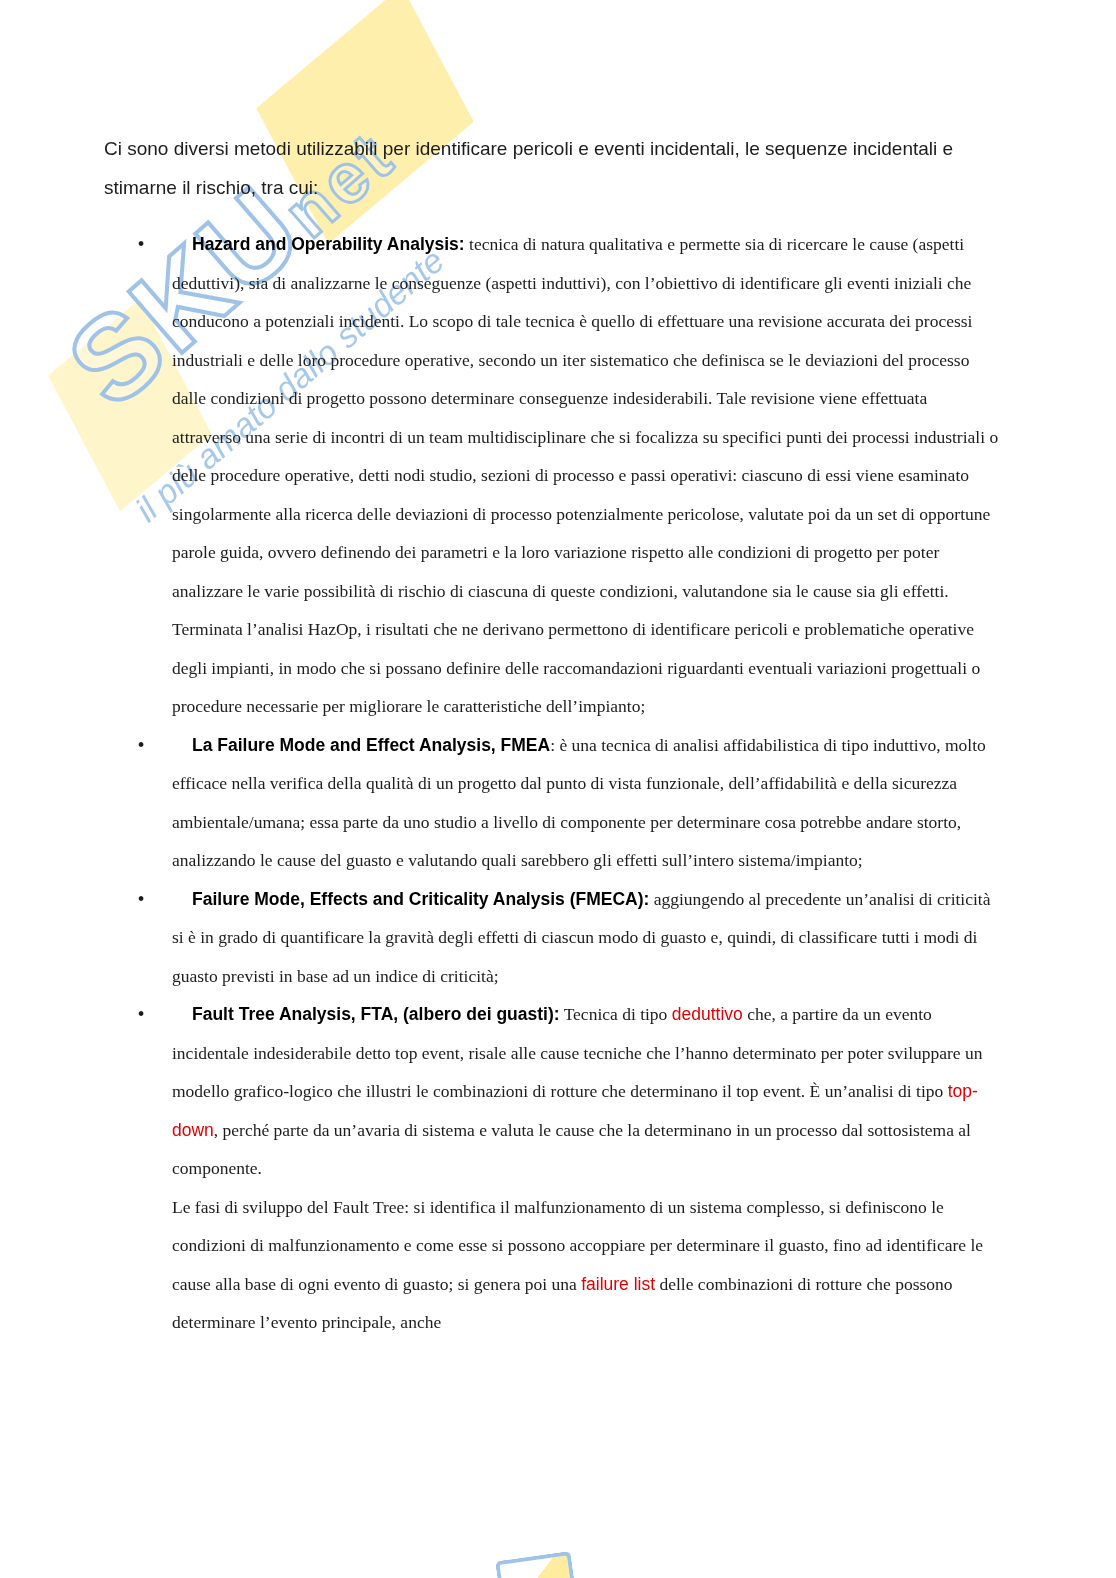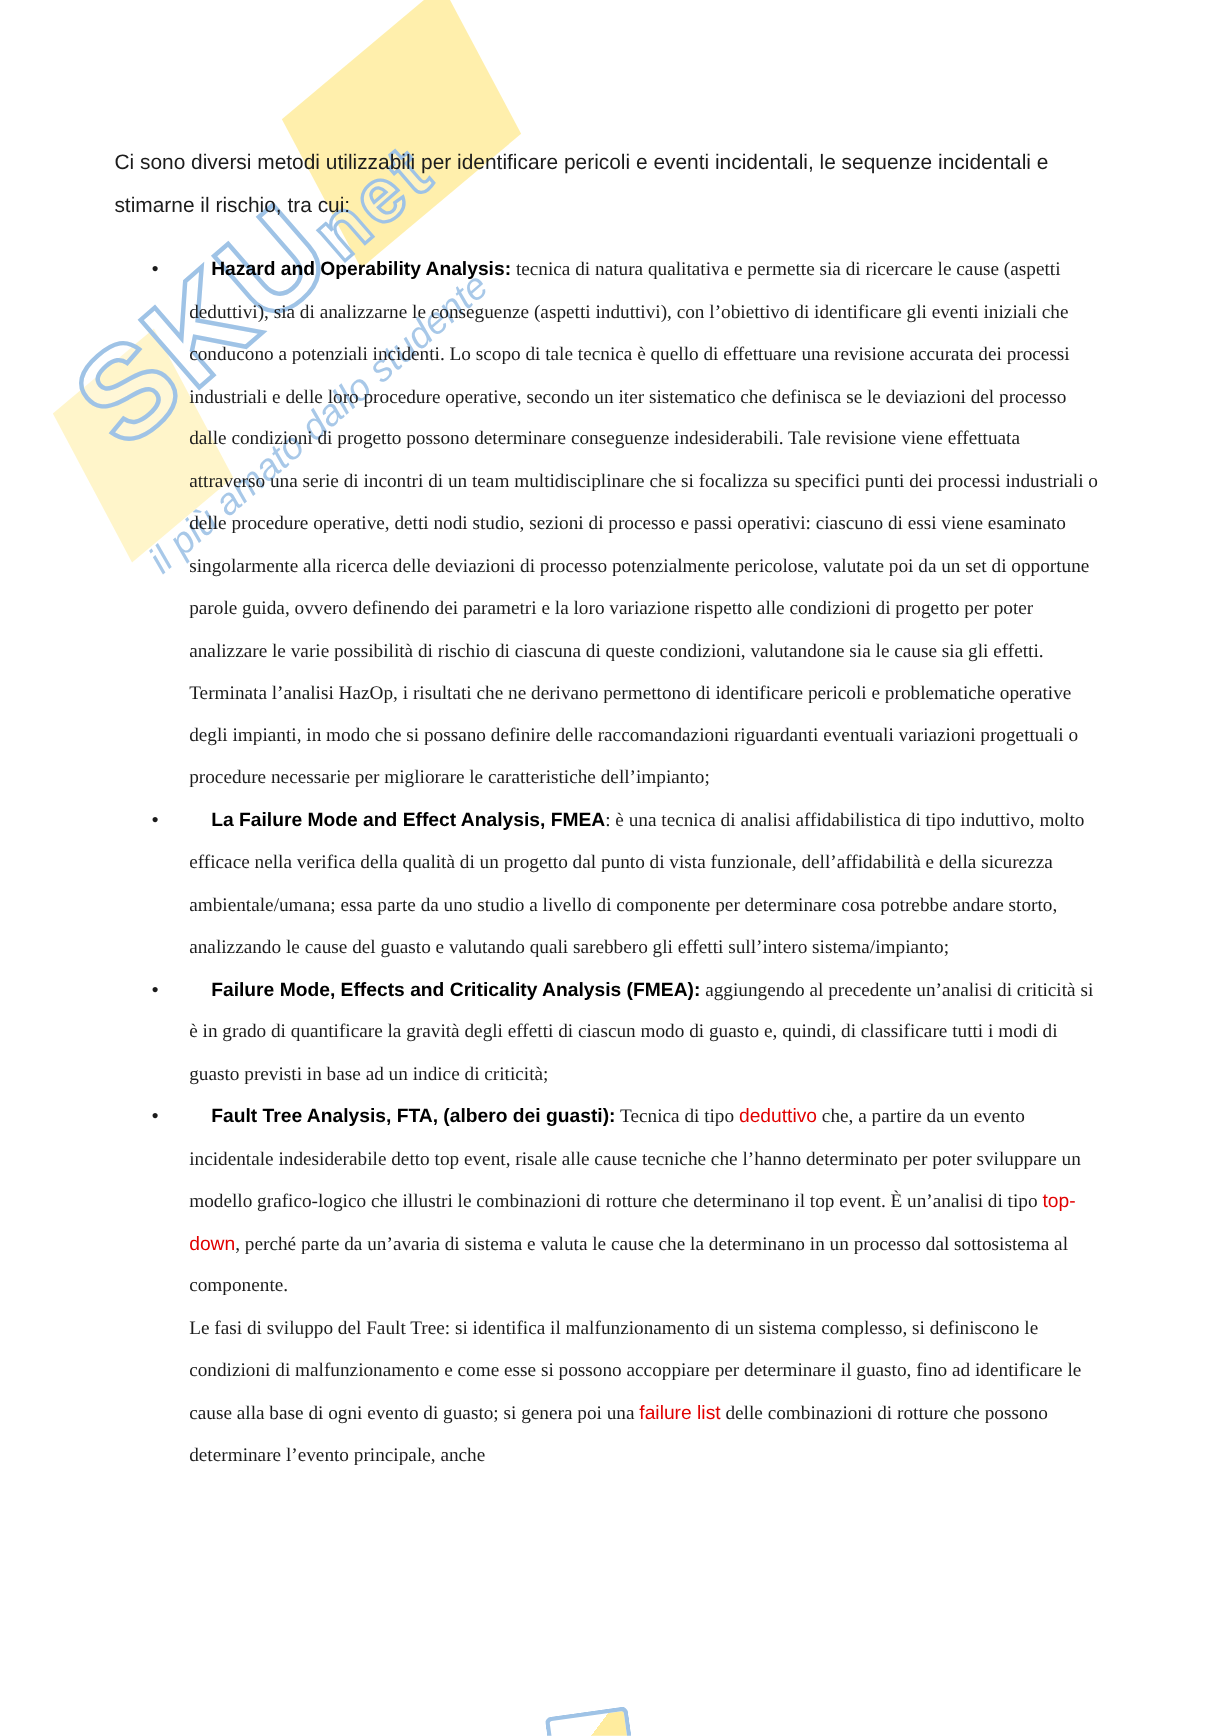--- a/index.html
+++ b/index.html
@@ -122,20 +122,20 @@
   <p class="intro">Ci sono diversi metodi utilizzabili per identificare pericoli e eventi incidentali, le sequenze incidentali e stimarne il rischio, tra cui:</p>
   <ul class="method-list">
       <li>
         <div><span class="run-bold">Hazard and Operability Analysis:</span><span class="run-normal"> tecnica di natura qualitativa e permette sia di ricercare le cause (aspetti deduttivi), sia di analizzarne le conseguenze (aspetti induttivi), con l’obiettivo di identificare gli eventi iniziali che conducono a potenziali incidenti. Lo scopo di tale tecnica è quello di effettuare una revisione accurata dei processi industriali e delle loro procedure operative, secondo un iter sistematico che definisca se le deviazioni del processo dalle condizioni di progetto possono determinare conseguenze indesiderabili. Tale revisione viene effettuata attraverso una serie di incontri di un team multidisciplinare che si focalizza su specifici punti dei processi industriali o delle procedure operative, detti nodi studio, sezioni di processo e passi operativi: ciascuno di essi viene esaminato singolarmente alla ricerca delle deviazioni di processo potenzialmente pericolose, valutate poi da un set di opportune parole guida, ovvero definendo dei parametri e la loro variazione rispetto alle condizioni di progetto per poter analizzare le varie possibilità di rischio di ciascuna di queste condizioni, valutandone sia le cause sia gli effetti.</span></div>
         <div><span class="run-normal">Terminata l’analisi HazOp, i risultati che ne derivano permettono di identificare pericoli e problematiche operative degli impianti, in modo che si possano definire delle raccomandazioni riguardanti eventuali variazioni progettuali o procedure necessarie per migliorare le caratteristiche dell’impianto;</span></div>
       </li>
       <li>
         <div><span class="run-bold">La Failure Mode and Effect Analysis, FMEA</span><span class="run-normal">: è una tecnica di analisi affidabilistica di tipo induttivo, molto efficace nella verifica della qualità di un progetto dal punto di vista funzionale, dell’affidabilità e della sicurezza ambientale/umana; essa parte da uno studio a livello di componente per determinare cosa potrebbe andare storto, analizzando le cause del guasto e valutando quali sarebbero gli effetti sull’intero sistema/impianto;</span></div>
       </li>
       <li>
-        <div><span class="run-bold">Failure Mode, Effects and Criticality Analysis (FMEA):</span><span class="run-normal"> aggiungendo al precedente un’analisi di criticità si è in grado di quantificare la gravità degli effetti di ciascun modo di guasto e, quindi, di classificare tutti i modi di guasto previsti in base ad un indice di criticità;</span></div>
+        <div><span class="run-bold">Failure Mode, Effects and Criticality Analysis (FMECA):</span><span class="run-normal"> aggiungendo al precedente un’analisi di criticità si è in grado di quantificare la gravità degli effetti di ciascun modo di guasto e, quindi, di classificare tutti i modi di guasto previsti in base ad un indice di criticità;</span></div>
       </li>
       <li>
         <div><span class="run-bold">Fault Tree Analysis, FTA, (albero dei guasti):</span><span class="run-normal"> Tecnica di tipo </span><span class="run-red">deduttivo</span><span class="run-normal"> che, a partire da un evento incidentale indesiderabile detto top event, risale alle cause tecniche che l’hanno determinato per poter sviluppare un modello grafico-logico che illustri le combinazioni di rotture che determinano il top event. È un’analisi di tipo </span><span class="run-red">top-down</span><span class="run-normal">, perché parte da un’avaria di sistema e valuta le cause che la determinano in un processo dal sottosistema al componente.</span></div>
         <div><span class="run-normal">Le fasi di sviluppo del Fault Tree: si identifica il malfunzionamento di un sistema complesso, si definiscono le condizioni di malfunzionamento e come esse si possono accoppiare per determinare il guasto, fino ad identificare le cause alla base di ogni evento di guasto; si genera poi una </span><span class="run-red">failure list</span><span class="run-normal"> delle combinazioni di rotture che possono determinare l’evento principale, anche</span></div>
       </li>
     </ul>
 </div>
 
 </body></html>

